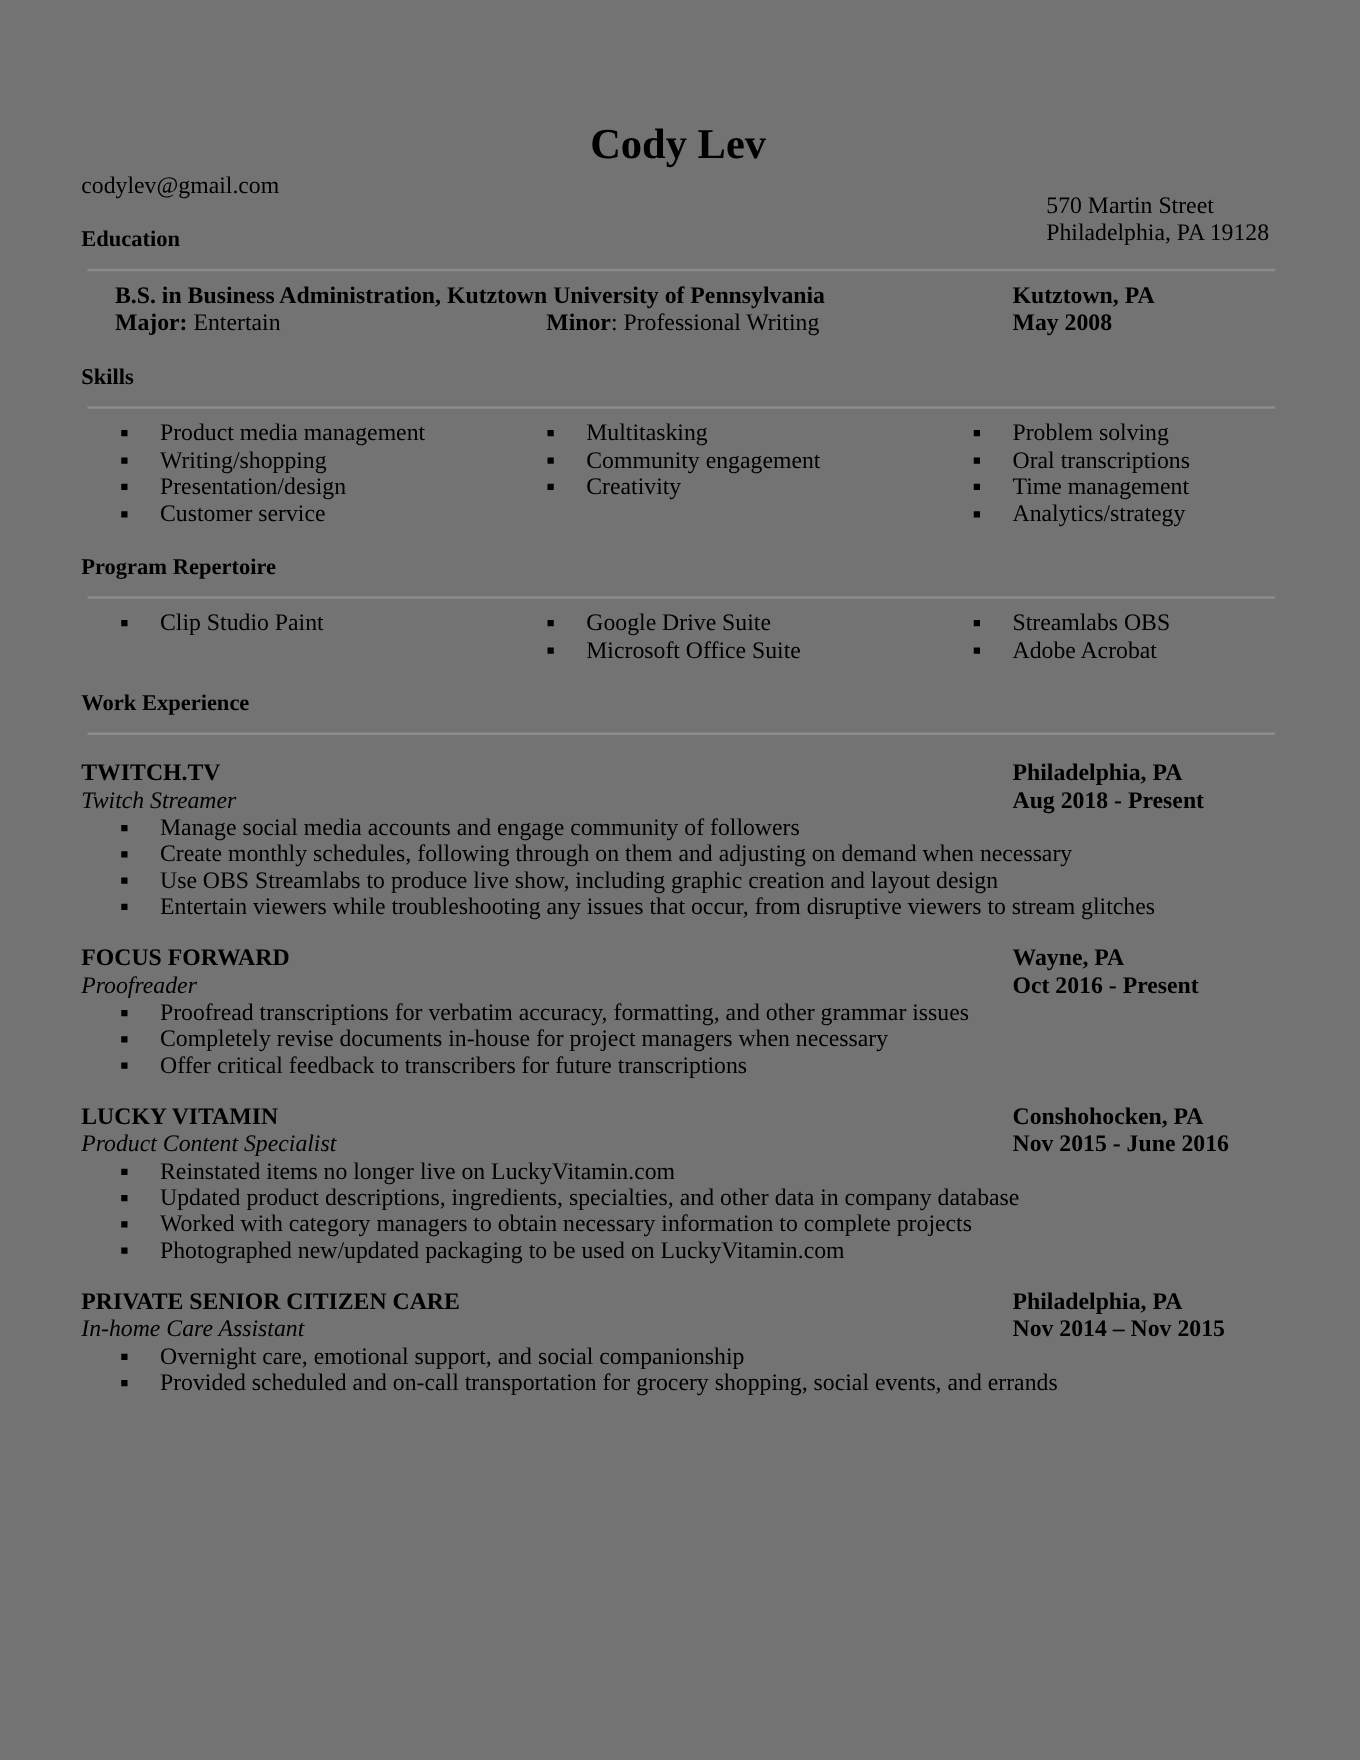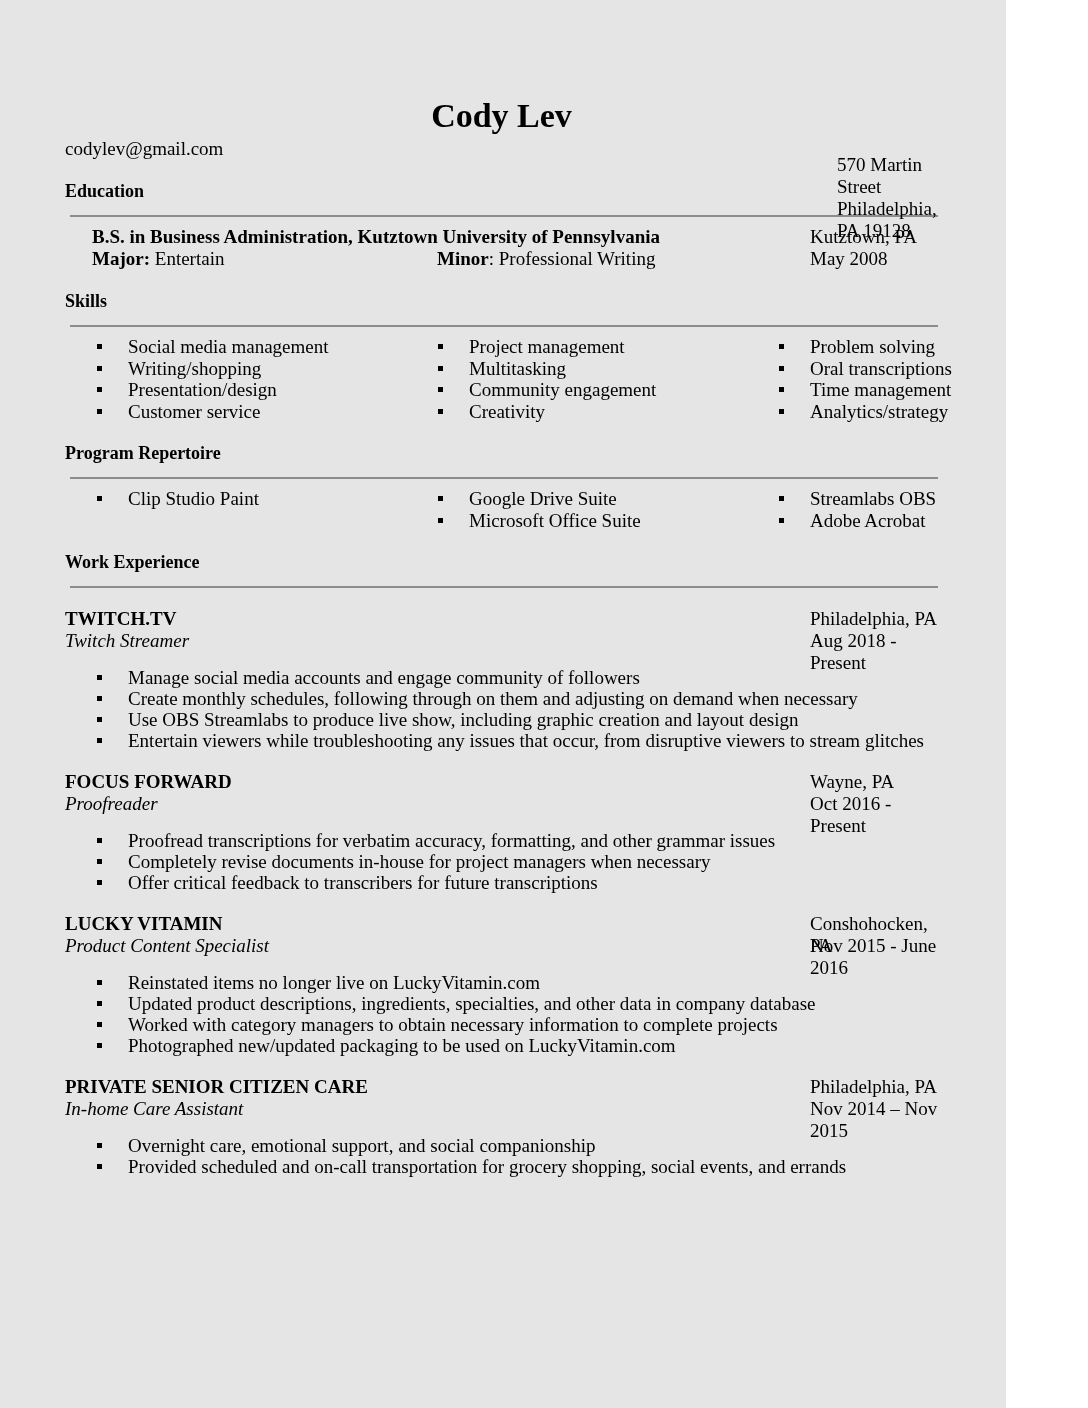--- a/index.html
+++ b/index.html
@@ -6,23 +6,23 @@
   html,body { background:#ffffff; }
   body {
     width:1088px; height:1408px;
     font-family:"Liberation Serif", serif;
     color:#000000;
     position:relative;
     overflow:hidden;
   }
   .page {
     position:relative;
-    width:1006px; height:1408px;
+    width:1088px; height:1408px;
     padding:98px 68px 0 65px;
-    background:#e5e5e5;
+    background:#737373;
   }
   .name {
     text-align:center;
     font-size:34px;
     font-weight:bold;
     line-height:36px;
     margin-bottom:4px;
   }
   .contact { position:relative; font-size:19px; line-height:22px; }
   .contact-right { position:absolute; left:772px; top:16px; }
@@ -33,41 +33,41 @@
     margin-top:16px;
   }
   .rule {
     border:none;
     border-top:2px solid #8c8c8c;
     margin:8px 0 9px 5px;
     height:0;
   }
   .edu-line { position:relative; font-size:19px; line-height:22px; padding-left:27px; }
   .b { font-weight:bold; }
-  .tabcol { position:absolute; left:745px; top:0; font-weight:normal; }
+  .tabcol { position:absolute; left:745px; top:0; font-weight:bold; }
   .minor-pos { position:absolute; left:372px; top:0; }
   .cols { display:grid; grid-template-columns:341px 341px 341px; margin-top:1px; }
   .li {
     position:relative;
     padding-left:63px;
     font-size:19px;
     line-height:21.5px;
   }
   .sq {
     position:absolute;
     left:32px; top:8px;
     width:5px; height:5px;
     background:#000;
   }
   .job { position:relative; margin-top:20px; }
   .job:first-of-type { margin-top:7px; }
   .job-line { position:relative; font-size:19px; line-height:22px; }
   .company { font-weight:bold; }
   .jobtitle { font-style:italic; }
-  .bullets { margin-top:15px; }
+  .bullets { }
   .bullets .li { line-height:21px; }
 </style>
 </head>
 <body>
 
 <div class="page">
 
   <h1 class="name">Cody Lev</h1>
 
   <div class="contact">
@@ -91,27 +91,26 @@
     <span><span class="b">Major:</span><span> Entertain</span></span>
     <span class="minor-pos"><span class="b">Minor</span><span>: Professional Writing</span></span>
     <span class="tabcol">May 2008</span>
   </div>
 
   <h2 class="section">Skills</h2>
   <hr class="rule">
 
   <div class="cols">
     <div>
-      <div class="li"><span class="sq"></span><span>Social media management</span></div>
+      <div class="li"><span class="sq"></span><span>Product media management</span></div>
       <div class="li"><span class="sq"></span><span>Writing/shopping</span></div>
       <div class="li"><span class="sq"></span><span>Presentation/design</span></div>
       <div class="li"><span class="sq"></span><span>Customer service</span></div>
     </div>
     <div>
-      <div class="li"><span class="sq"></span><span>Project management</span></div>
       <div class="li"><span class="sq"></span><span>Multitasking</span></div>
       <div class="li"><span class="sq"></span><span>Community engagement</span></div>
       <div class="li"><span class="sq"></span><span>Creativity</span></div>
     </div>
     <div>
       <div class="li"><span class="sq"></span><span>Problem solving</span></div>
       <div class="li"><span class="sq"></span><span>Oral transcriptions</span></div>
       <div class="li"><span class="sq"></span><span>Time management</span></div>
       <div class="li"><span class="sq"></span><span>Analytics/strategy</span></div>
     </div>

